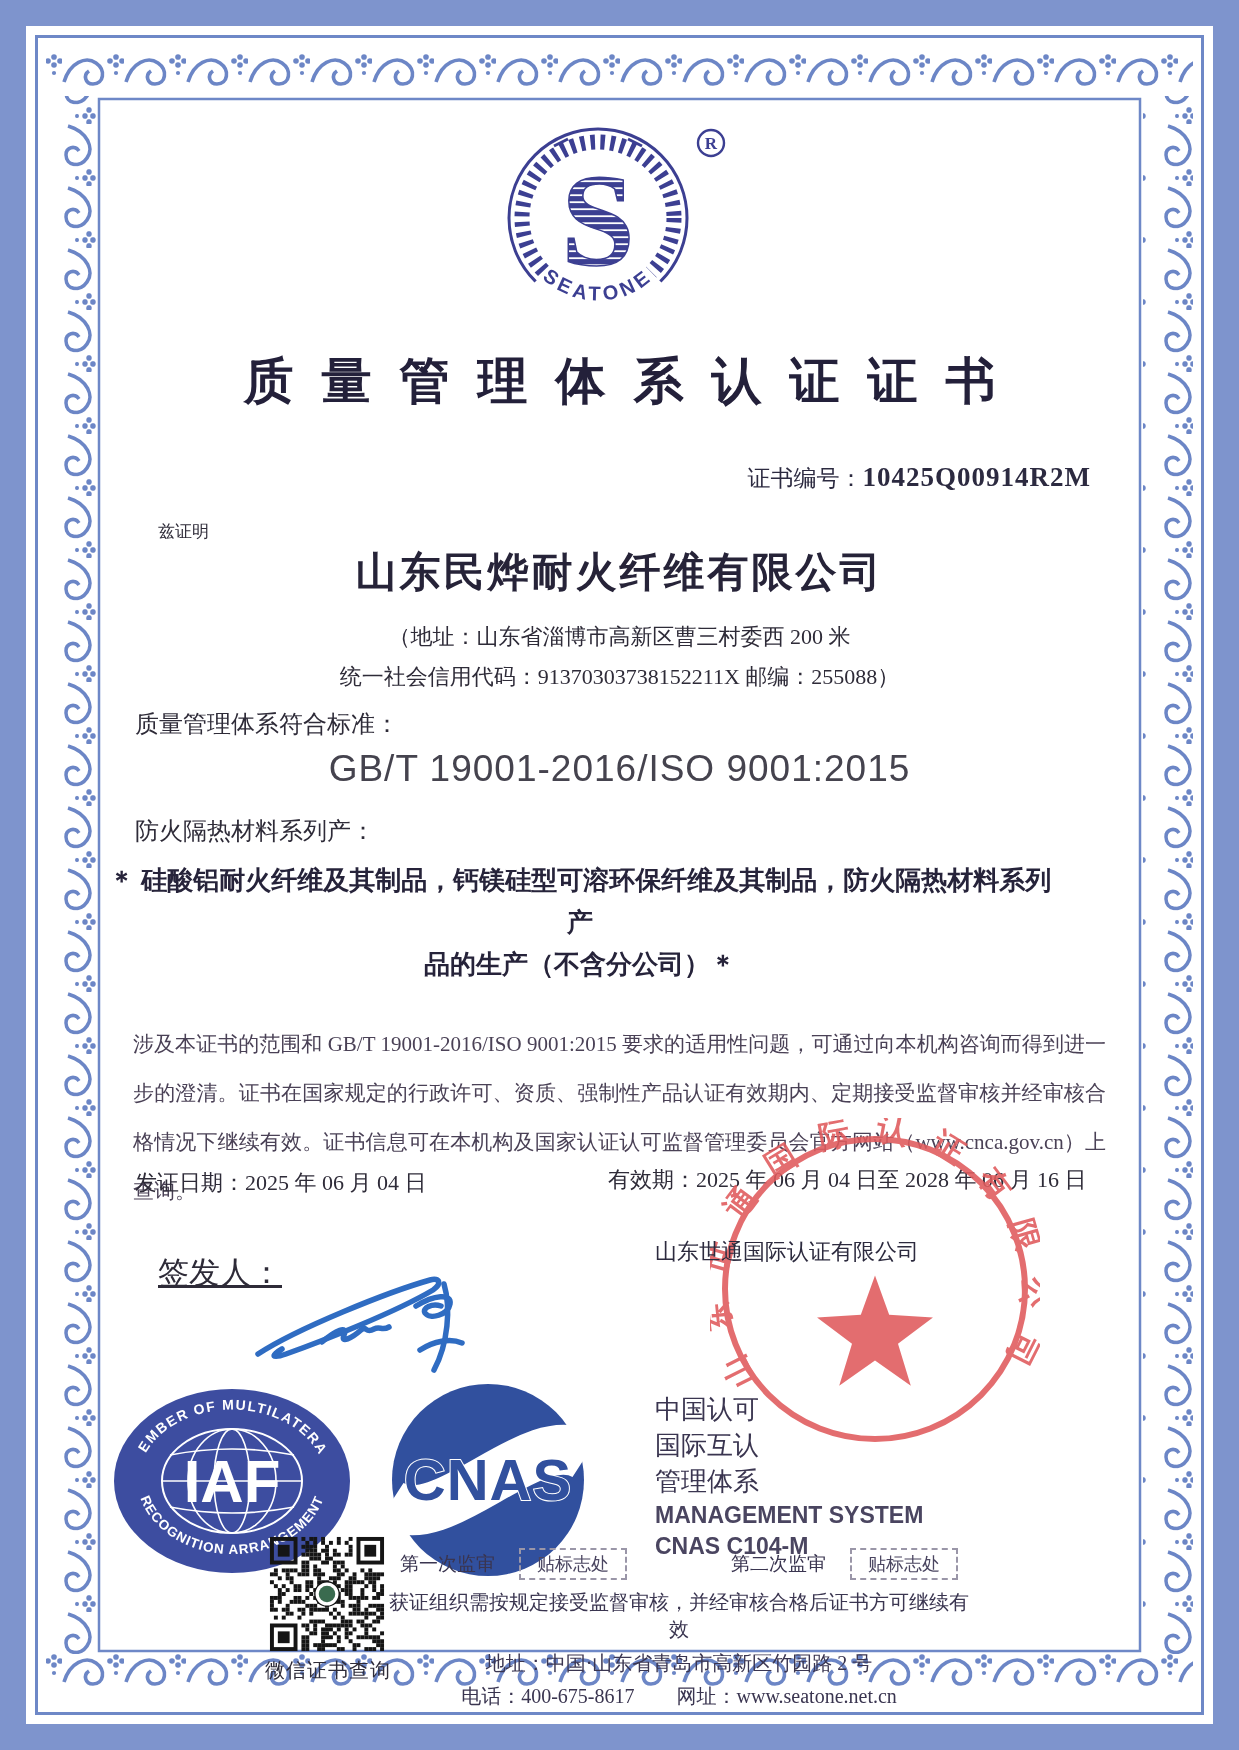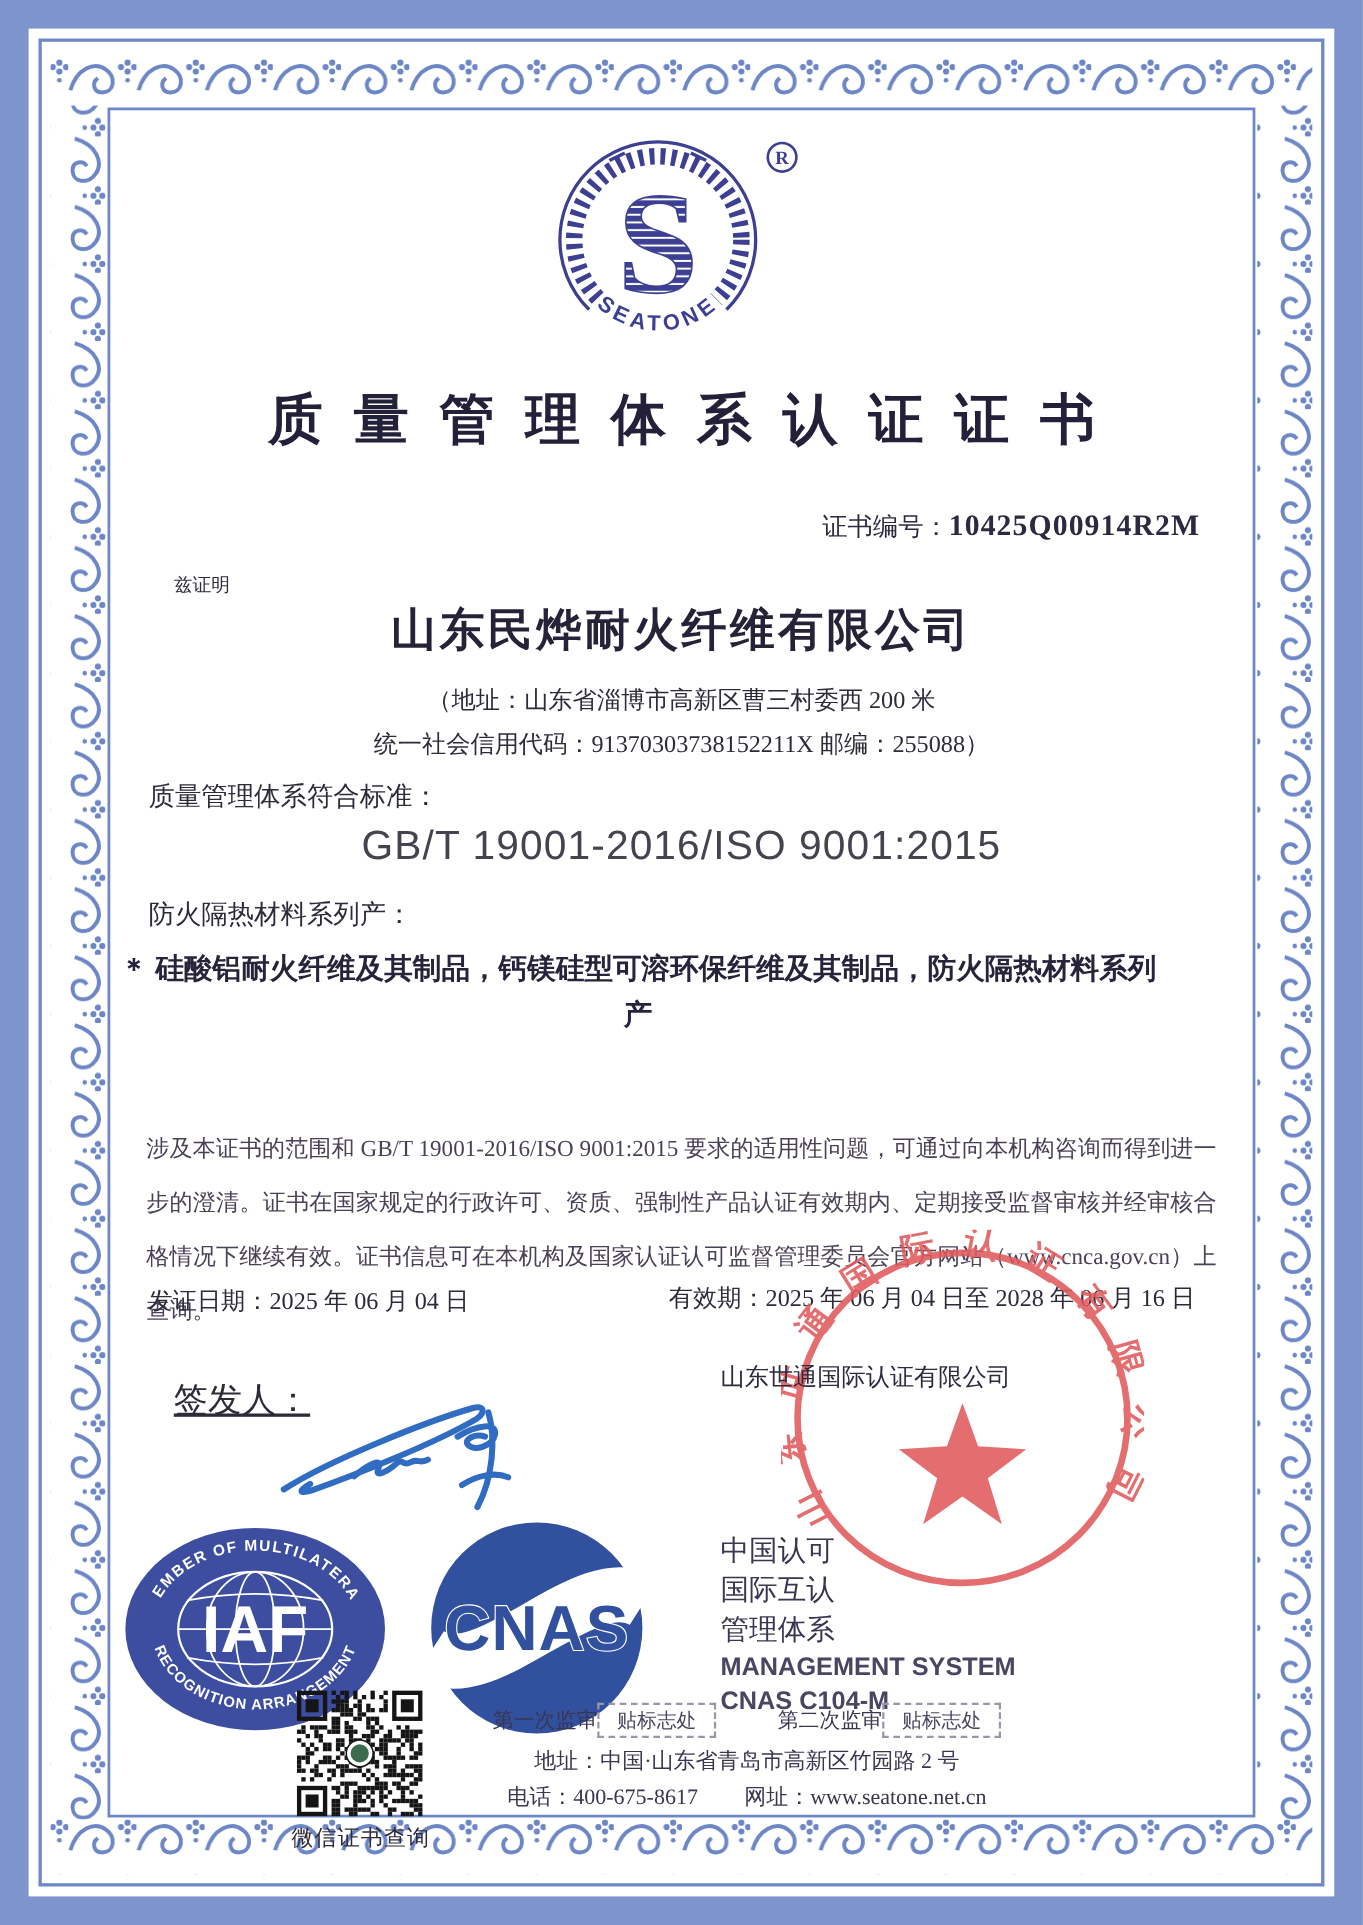--- a/index.html
+++ b/index.html
@@ -61,21 +61,21 @@
 
   
   .acc-lines { top: 1392px; left: 655px; z-index: 2; font-family: "Liberation Serif", serif; }
   .acc-lines .zh { font-size: 26px; line-height: 36px; color: #3a3550; }
   .acc-lines .en { font-family: "Liberation Sans", sans-serif; font-weight: 700; font-size: 23px; line-height: 31px; color: #4a4560; }
 
   .qr-caption { top: 1657px; left: 262px; width: 132px; text-align: center; font-size: 20px; letter-spacing: 1px; z-index: 2; }
 
   
   .footer-block { top: 1548px; left: 388px; width: 582px; text-align: center; z-index: 2; }
-  .footer-row1 { display: flex; justify-content: center; align-items: center; gap: 0; font-size: 19px; color: #3a3550; }
+  .footer-row1 { display: flex; justify-content: center; align-items: center; gap: 24px; font-size: 19px; color: #3a3550; }
   .sticker-box { border: 2px dashed #9a96a8; padding: 2px 16px; font-size: 18px; color: #4a4560; }
   .footer-gap { width: 56px; }
   .footer-note { margin-top: 9px; font-size: 20px; color: #3a3550; }
   .footer-addr { margin-top: 7px; font-size: 20px; color: #3a3550; }
   .footer-contact { margin-top: 6px; font-size: 20px; color: #3a3550; display: flex; justify-content: center; gap: 42px; }
 
   .z3 { z-index: 3; }
   .z1 { z-index: 1; }
   .z0 { z-index: 0; }
 </style>
@@ -152,20 +152,21 @@
   <div class="abs company">山东民烨耐火纤维有限公司</div>
   <div class="abs addr1">（地址：山东省淄博市高新区曹三村委西 200 米</div>
   <div class="abs addr2">统一社会信用代码：91370303738152211X 邮编：255088）</div>
 
   <div class="abs std-label">质量管理体系符合标准：</div>
   <div class="abs standard">GB/T 19001-2016/ISO 9001:2015</div>
 
   <div class="abs scope-label">防火隔热材料系列产：</div>
   <div class="abs scope">
     <div>＊ 硅酸铝耐火纤维及其制品，钙镁硅型可溶环保纤维及其制品，防火隔热材料系列产</div>
+    <div>品的生产（不含分公司）＊</div>
   </div>
 
   <div class="abs fine-print">涉及本证书的范围和 GB/T 19001-2016/ISO 9001:2015 要求的适用性问题，可通过向本机构咨询而得到进一步的澄清。证书在国家规定的行政许可、资质、强制性产品认证有效期内、定期接受监督审核并经审核合格情况下继续有效。证书信息可在本机构及国家认证认可监督管理委员会官方网站（www.cnca.gov.cn）上查询。</div>
 
   <div class="abs issue-date">
     <span>发证日期：</span><span>2025 年 06 月 04 日</span>
   </div>
   <div class="abs valid">
     <span>有效期：</span><span>2025 年 06 月 04 日至 2028 年 06 月 16 日</span>
   </div>
@@ -561,20 +562,21 @@
   <div class="abs qr-caption">微信证书查询</div>
 
   <div class="abs footer-block">
     <div class="footer-row1">
       <span>第一次监审</span>
       <span class="sticker-box">贴标志处</span>
       <span class="footer-gap"></span>
       <span>第二次监审</span>
       <span class="sticker-box">贴标志处</span>
     </div>
+    <div class="footer-note">获证组织需按规定接受监督审核，并经审核合格后证书方可继续有效</div>
     <div class="footer-addr">地址：中国·山东省青岛市高新区竹园路 2 号</div>
     <div class="footer-contact">
       <span>电话：400-675-8617</span>
       <span>网址：www.seatone.net.cn</span>
     </div>
   </div>
 
 </div>
 
 </body></html>

